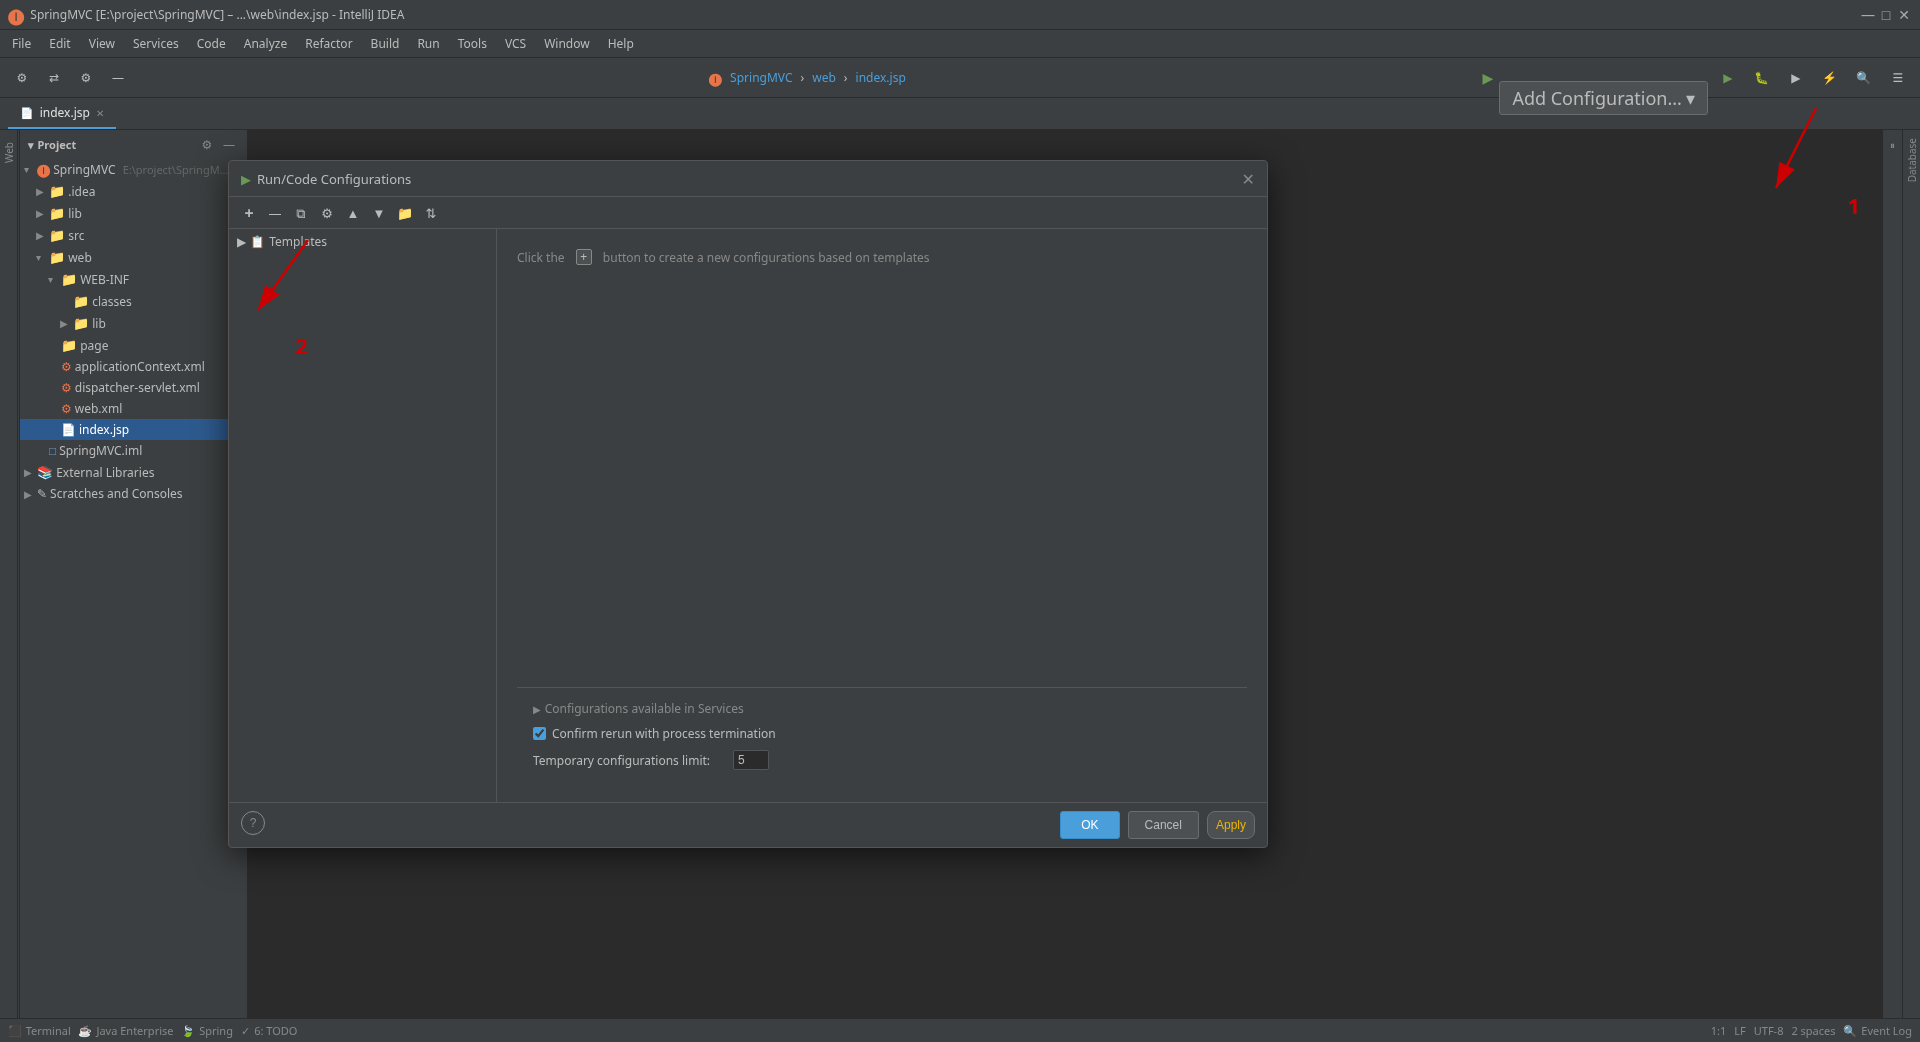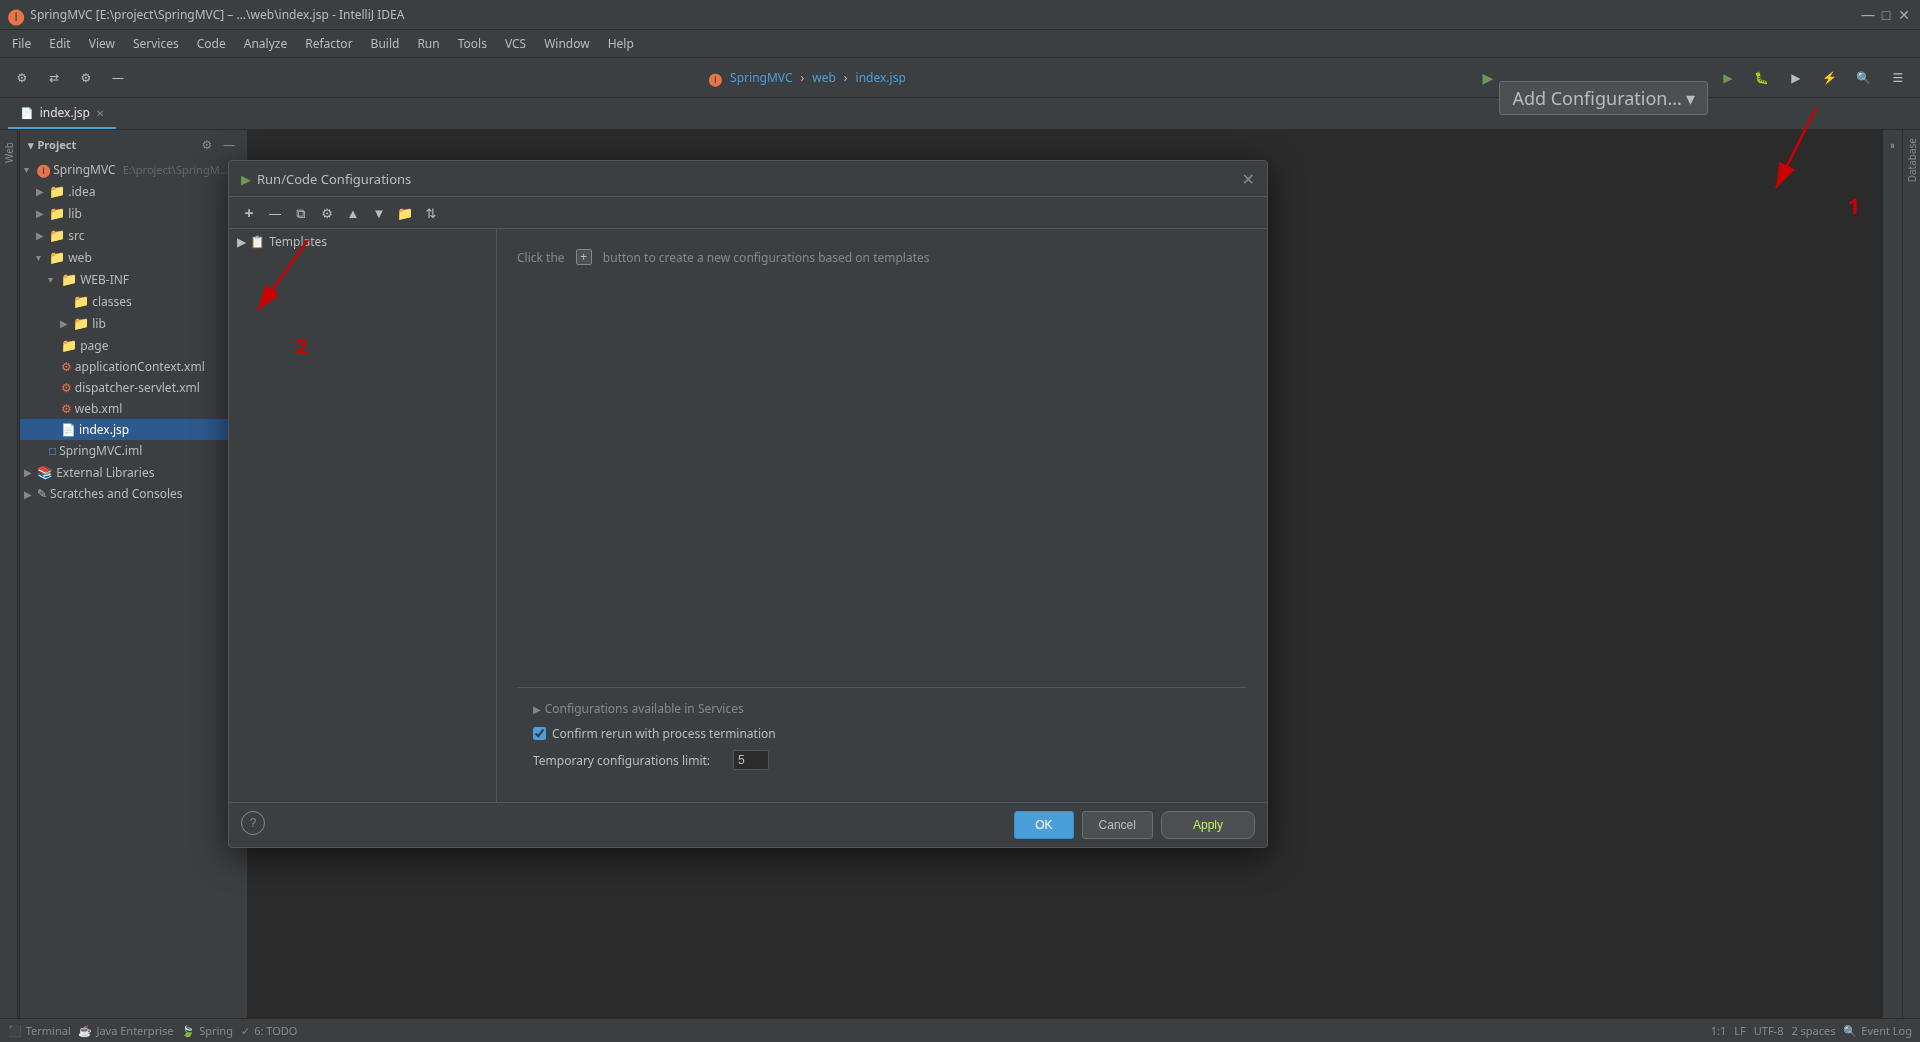--- a/index.html
+++ b/index.html
@@ -372,22 +372,22 @@
       border: 1px solid #6a6d6f;
       color: #bbbbbb;
       padding: 6px 16px;
       border-radius: 3px;
       cursor: pointer;
       font-size: 12px;
     }
     .btn-apply {
       background: #4c5052;
       border: 1px solid #6a6d6f;
-      color: #bef264;
-      padding: 6px 31px;
+      color: #eab308;
+      padding: 6px 8px;
       border-radius: 8px;
       cursor: pointer;
       font-size: 12px;
     }
     .help-btn {
       width: 24px;
       height: 24px;
       border-radius: 50%;
       border: 1px solid #888;
       background: transparent;

